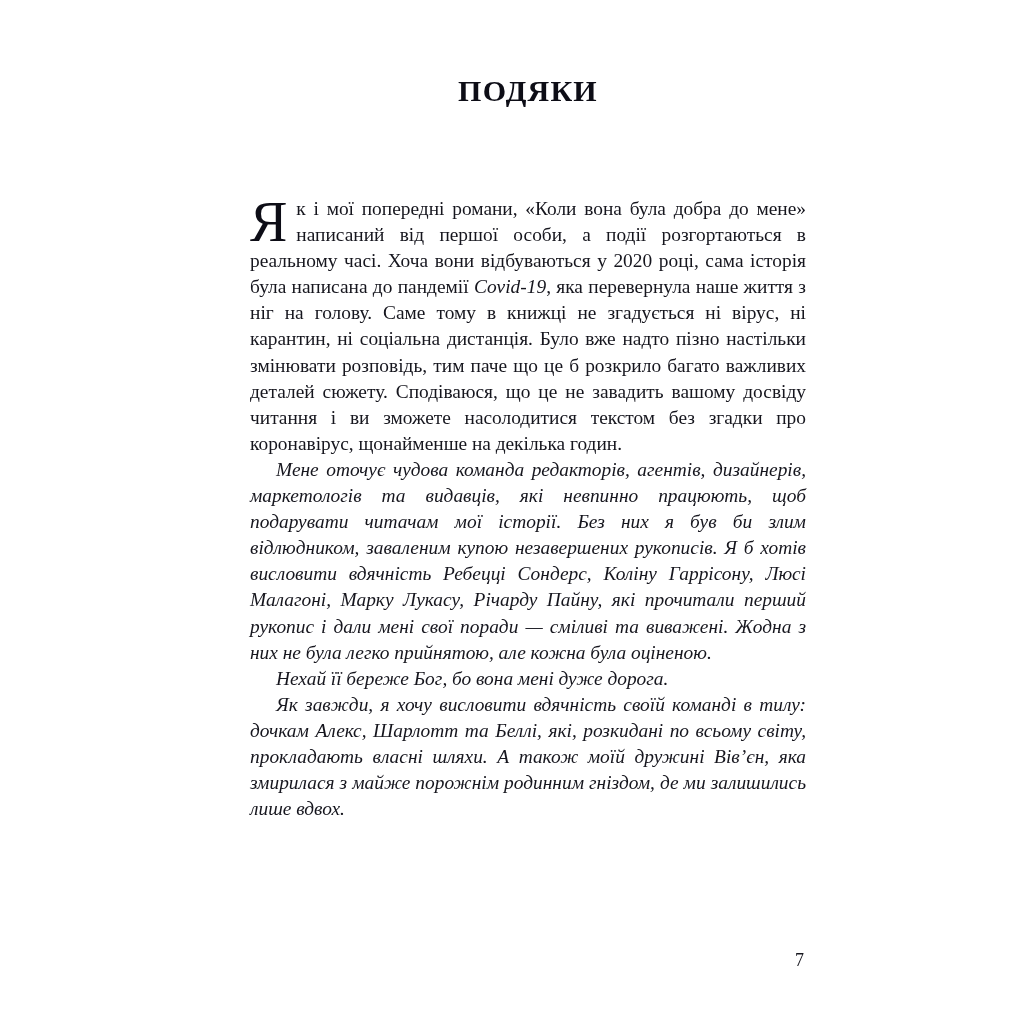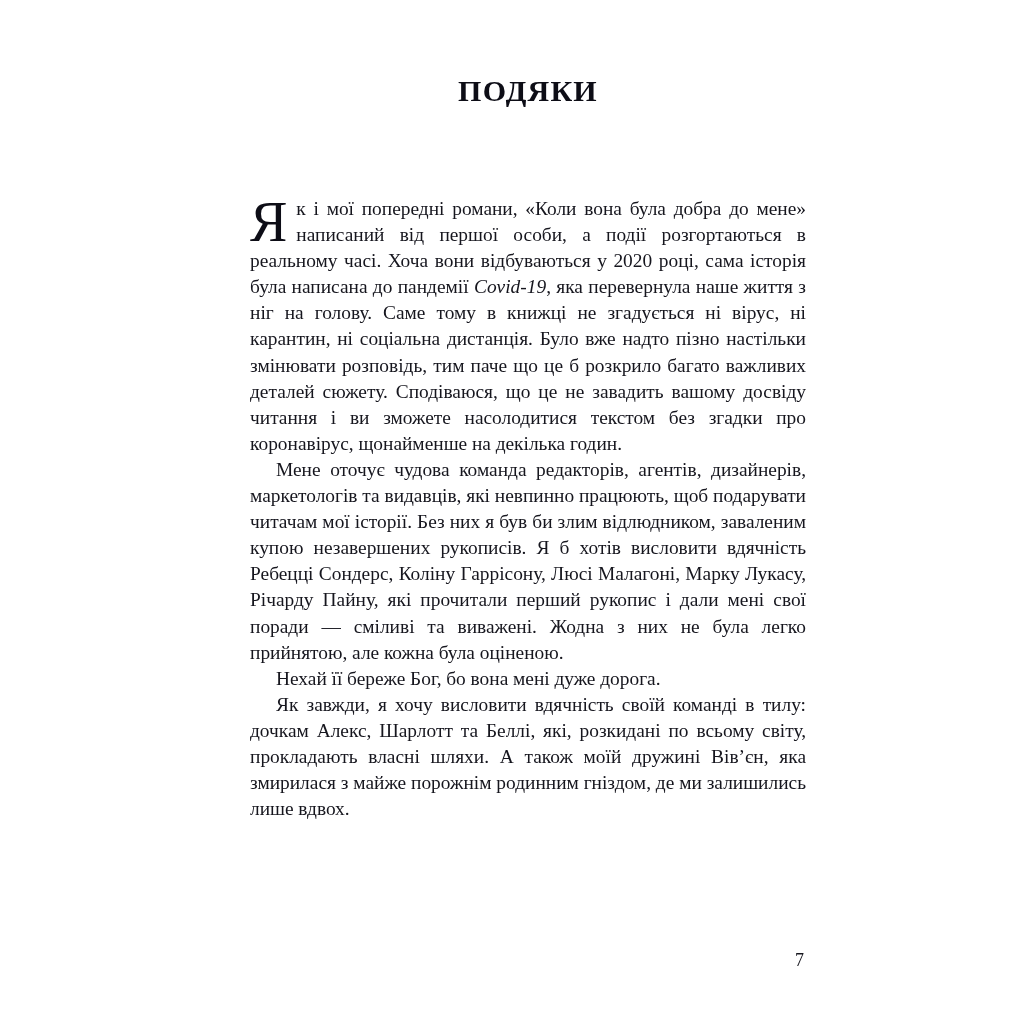--- a/index.html
+++ b/index.html
@@ -50,20 +50,21 @@
     line-height: 26.1px;
     text-align: justify;
     text-justify: inter-word;
     hyphens: manual;
     color: #16161e;
     word-spacing: -0.1px;
   }
 
   .body-par + .body-par {
     text-indent: 26px;
+    font-style: italic;
   }
 
   
   .par-dropcap {
     text-indent: 0;
   }
 
   .dropcap {
     float: left;
     font-family: "Liberation Serif", "DejaVu Serif", serif;

